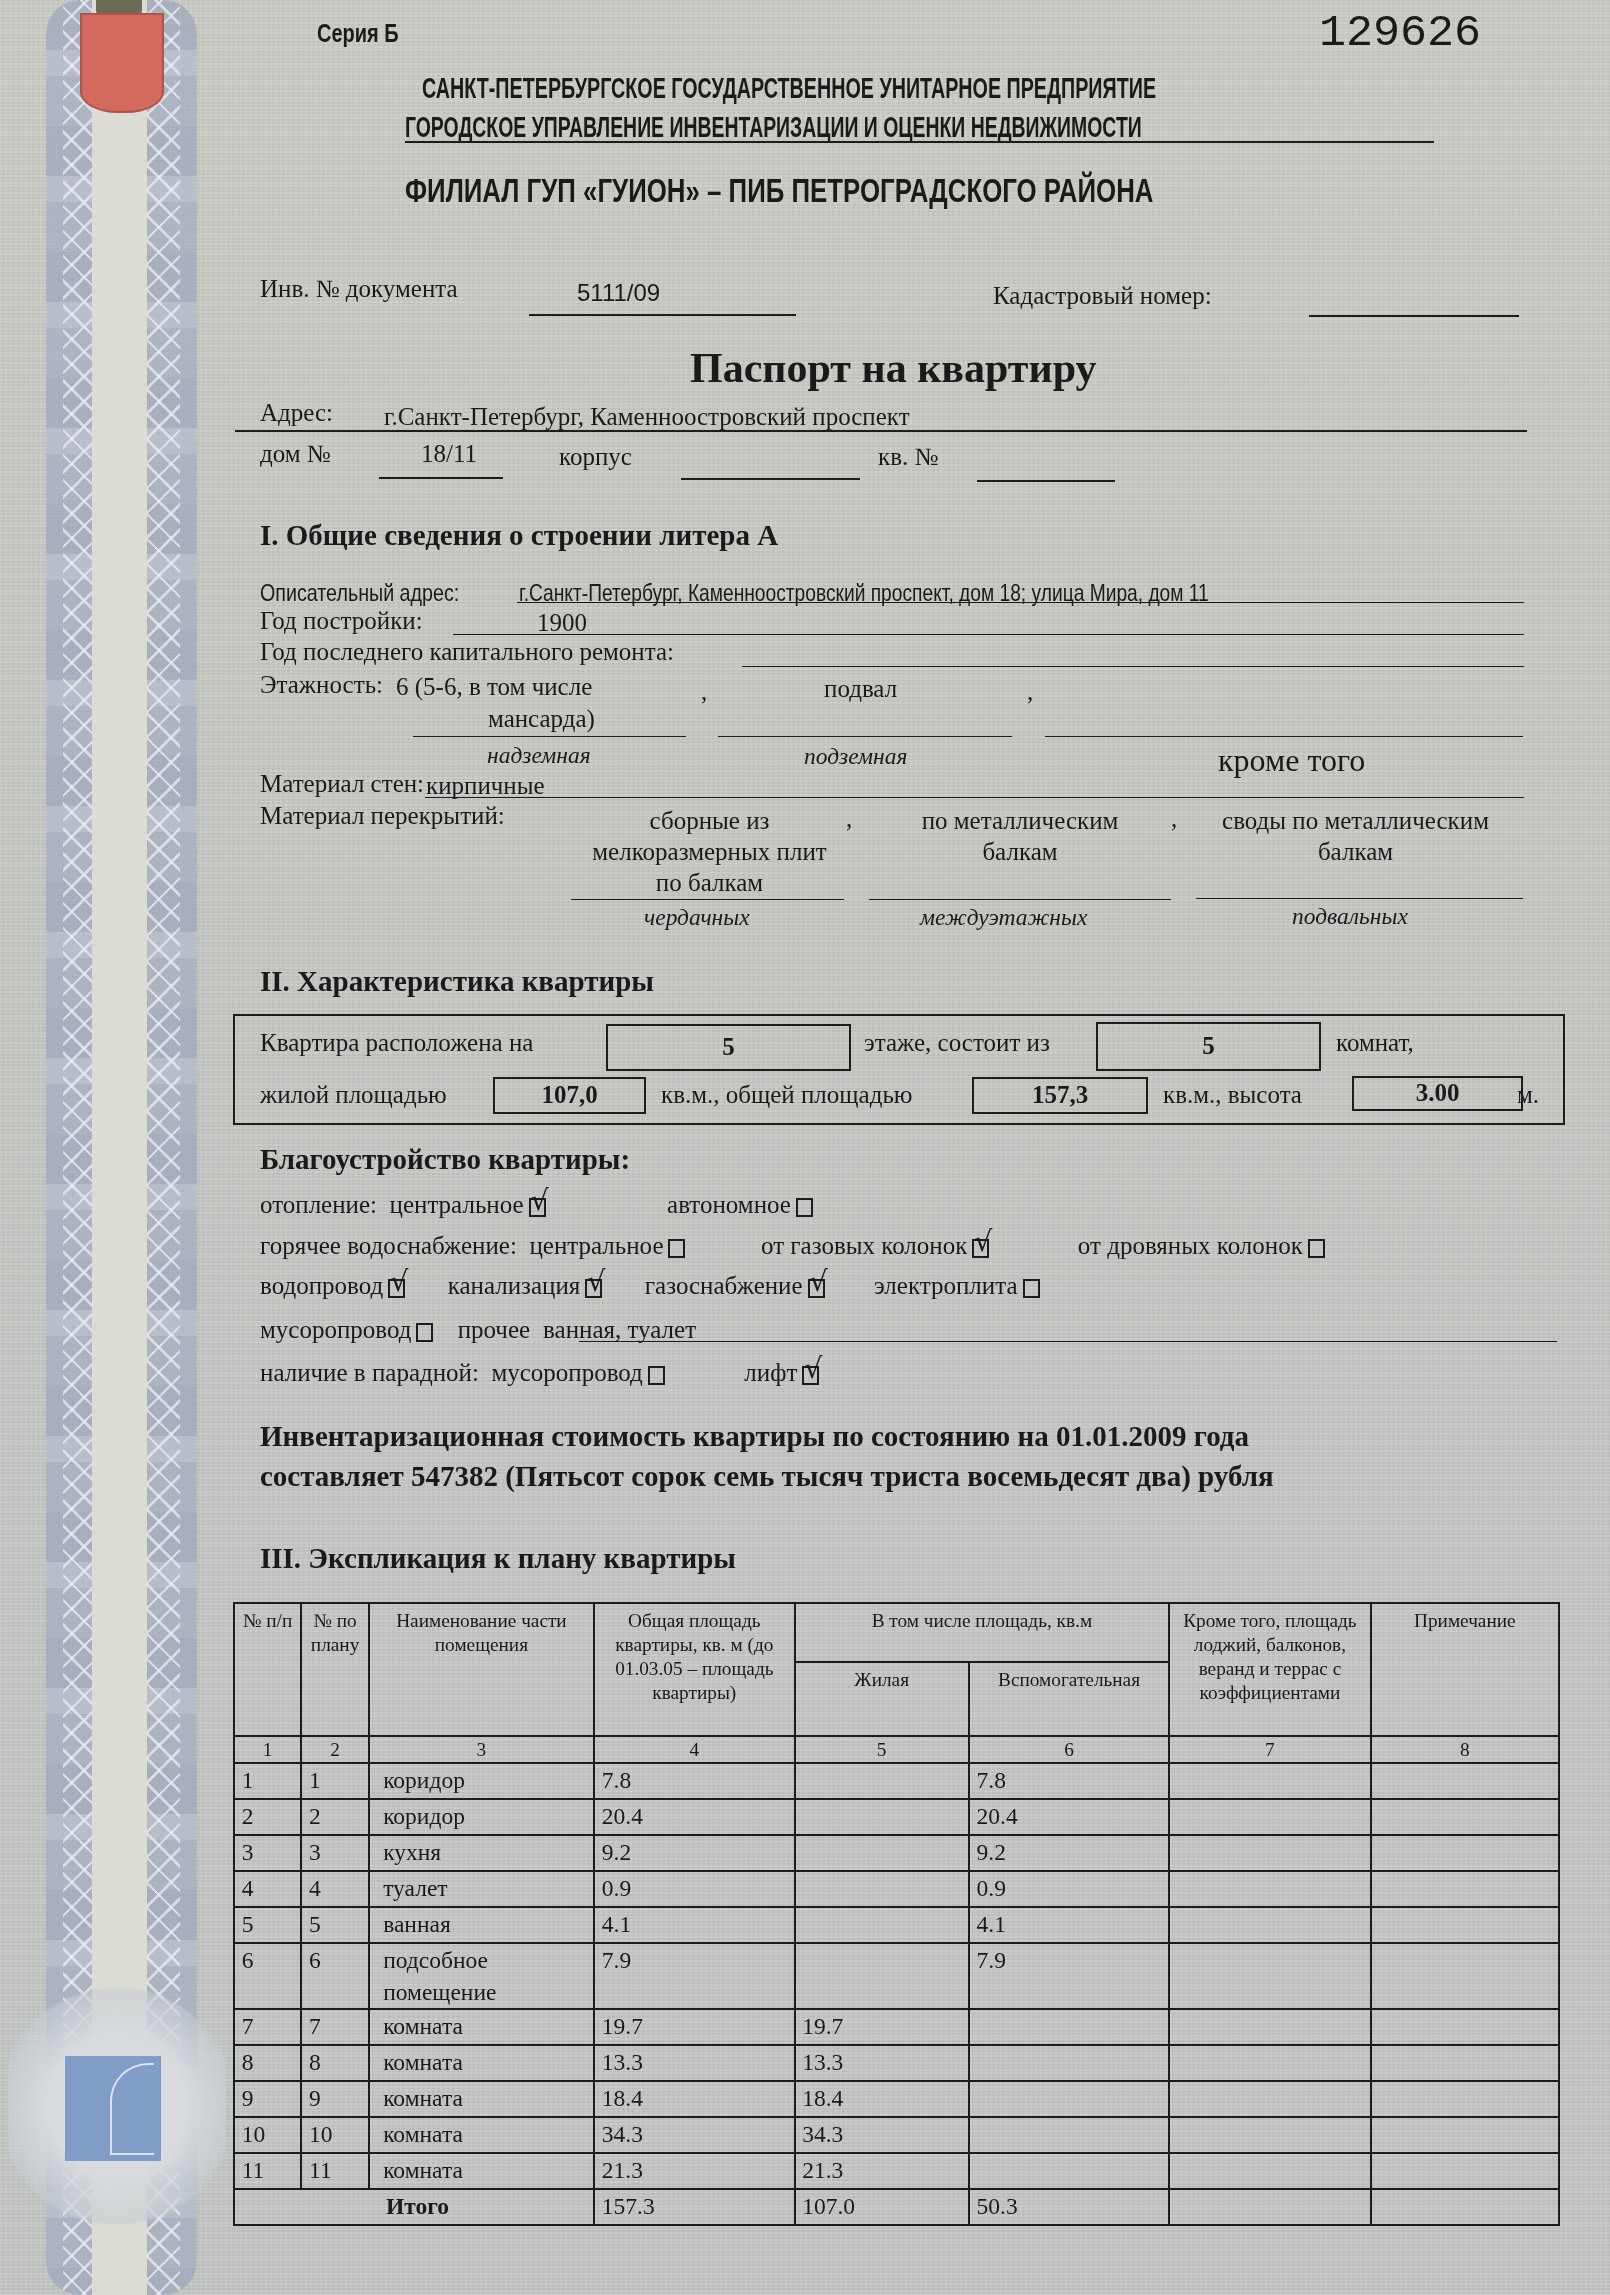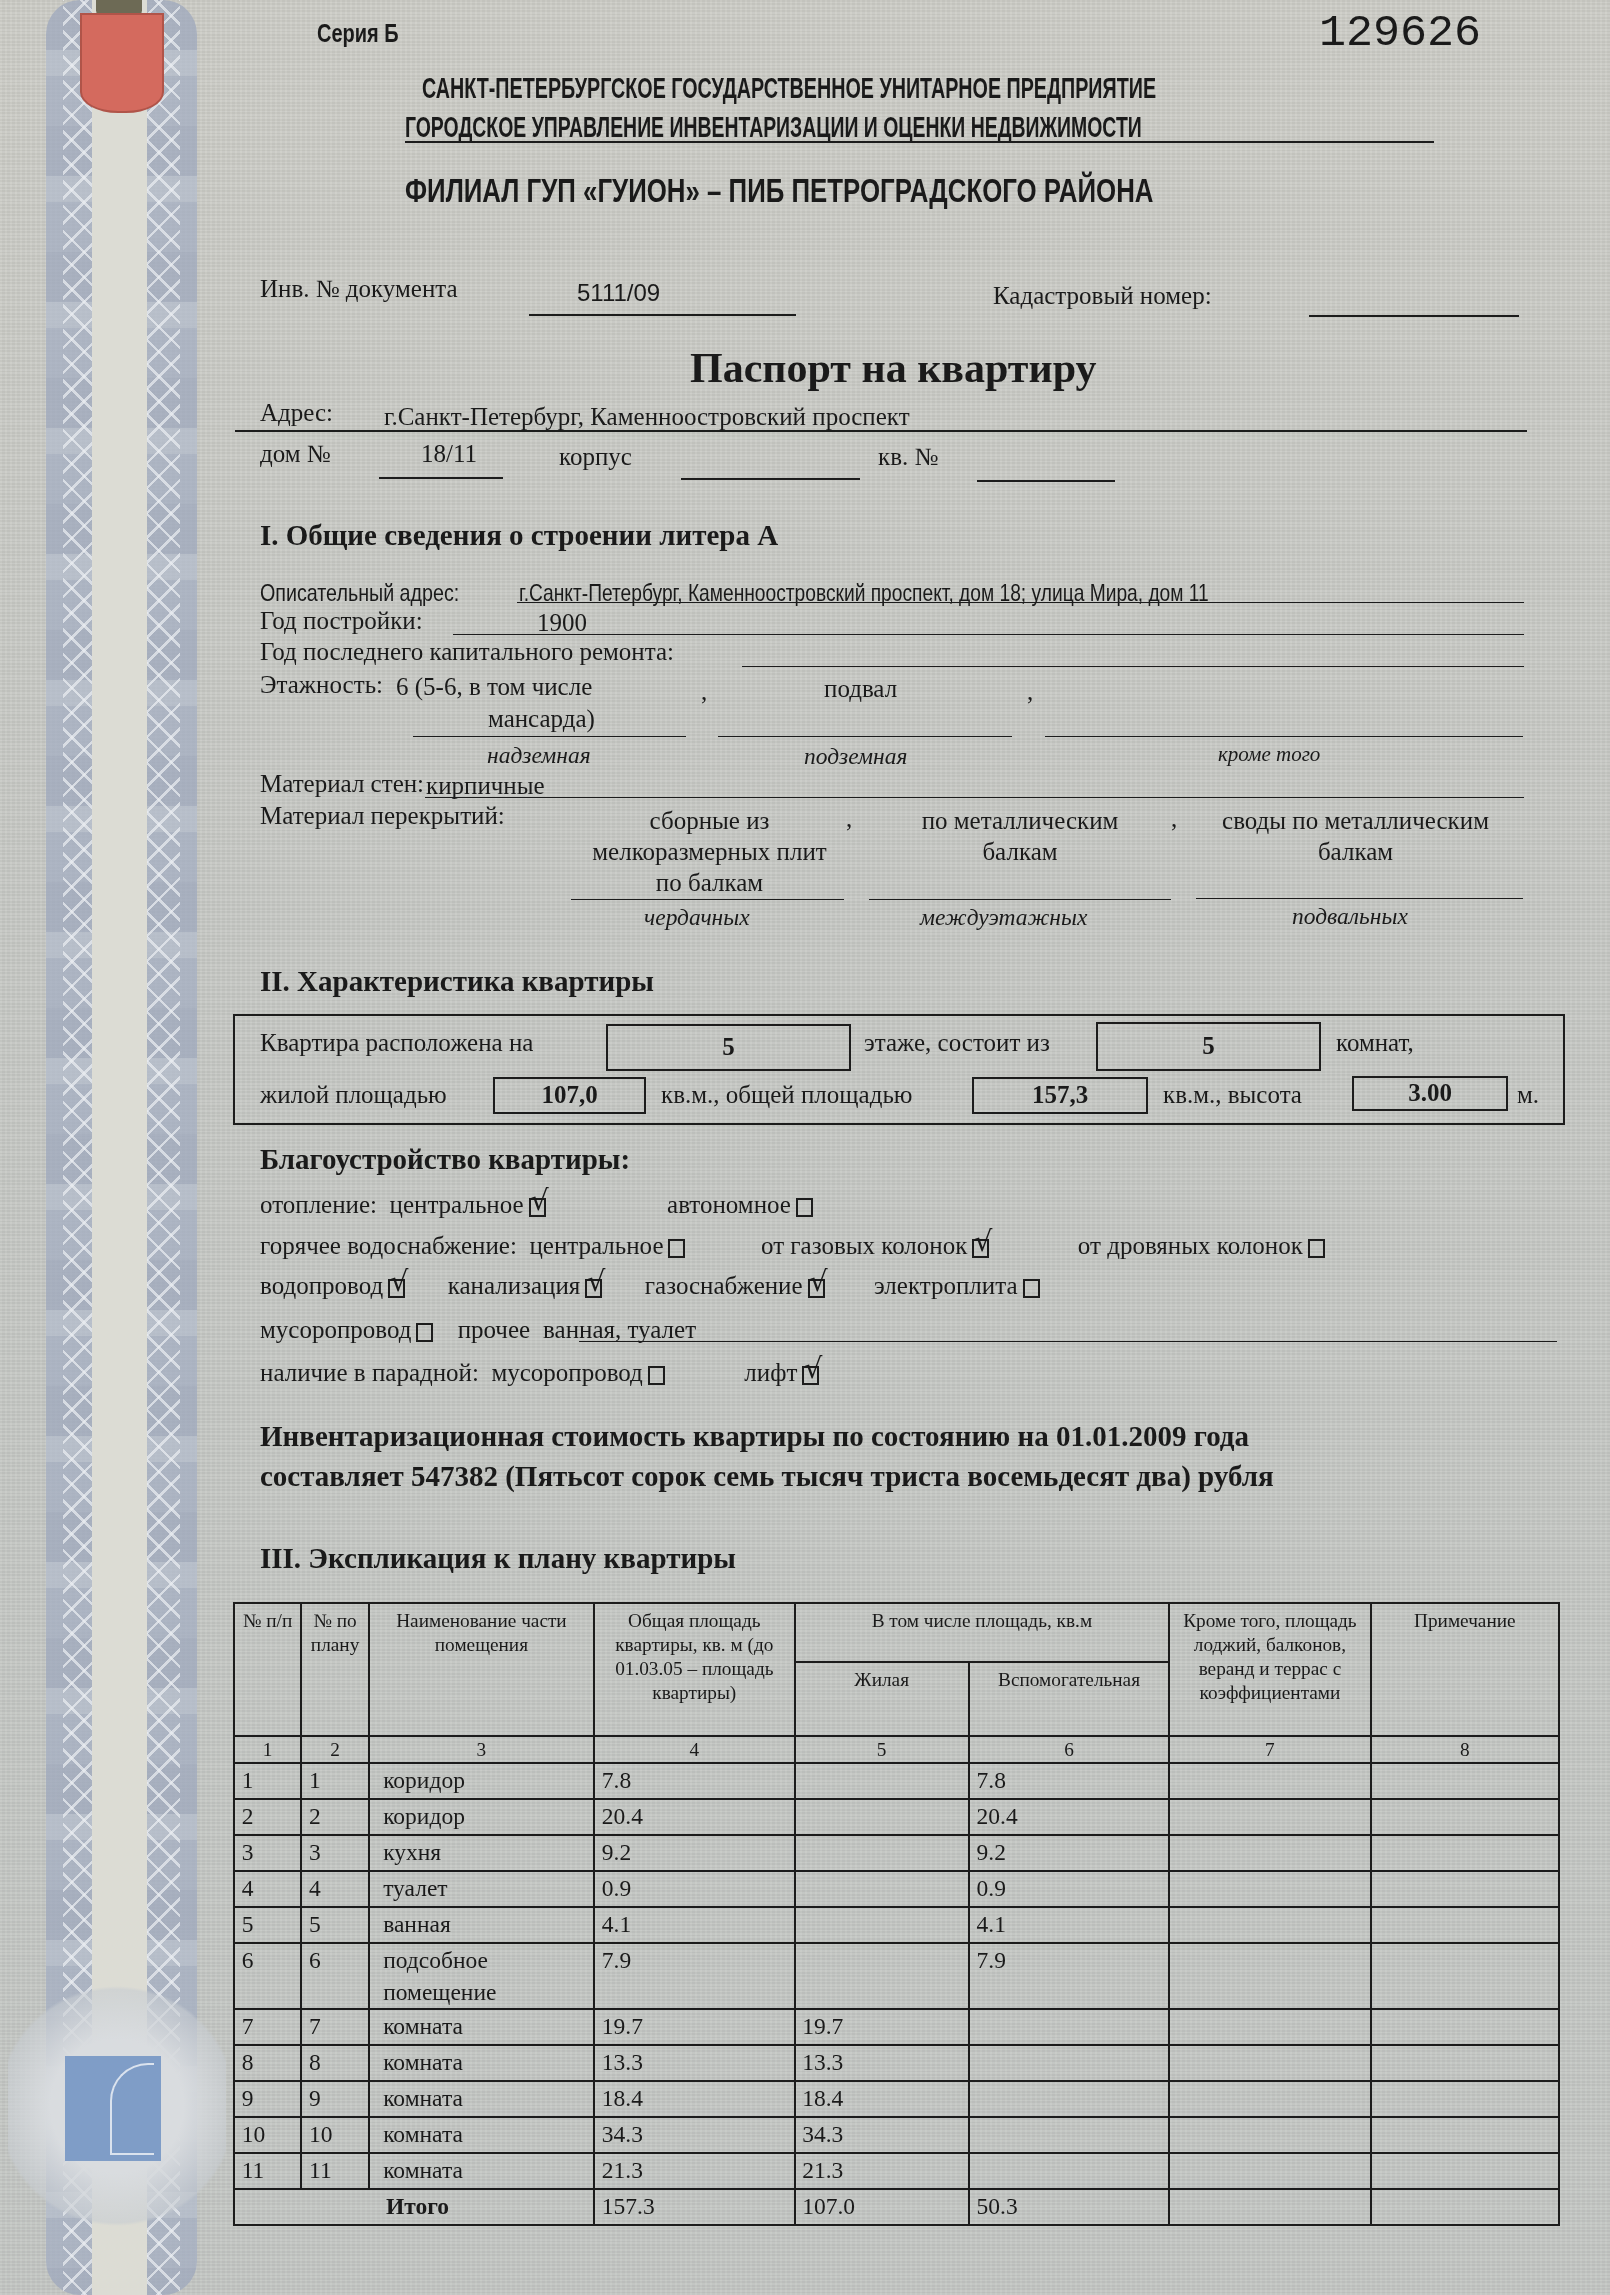--- a/index.html
+++ b/index.html
@@ -112,21 +112,21 @@
 <div class="abs t28" style="left:488px;top:705px;">мансарда)</div>
 <div class="abs t28" style="left:701px;top:678px;">,</div>
 <div class="abs t28" style="left:824px;top:675px;">подвал</div>
 <div class="abs t28" style="left:1027px;top:678px;">,</div>
 <div class="abs" style="left:1045px;top:713px;width:478px;height:23.5px;"></div>
 <div class="line thin" style="left:413px;top:736px;width:273px;"></div>
 <div class="line thin" style="left:718px;top:736px;width:294px;"></div>
 <div class="line thin" style="left:1045px;top:736px;width:478px;"></div>
 <div class="abs" style="left:487px;top:742px;font-size:23.5px;font-style:italic;">надземная</div>
 <div class="abs" style="left:804px;top:743px;font-size:23.5px;font-style:italic;">подземная</div>
-<div class="abs" style="left:1218px;top:742px;font-size:21px;font-style:italic;">кроме того</div>
+<div class="abs" style="left:1218px;top:742px;font-size:32px;">кроме того</div>
 
 <div class="abs t28" style="left:260px;top:770px;">Материал стен:</div>
 <div class="abs t28" style="left:426px;top:772px;">кирпичные</div>
 <div class="line thin" style="left:425px;top:797px;width:1099px;"></div>
 
 <div class="abs t28" style="left:260px;top:802px;">Материал перекрытий:</div>
 <div class="abs t28 center" style="left:571px;top:805px;width:277px;line-height:31px;">
   <div>сборные из</div>
   <div>мелкоразмерных плит</div>
   <div>по балкам</div>
@@ -154,21 +154,21 @@
 <div class="box" style="left:606px;top:1024px;width:245px;height:47px;line-height:42px;">5</div>
 <div class="abs t28" style="left:864px;top:1029px;">этаже, состоит из</div>
 <div class="box" style="left:1096px;top:1022px;width:225px;height:49px;line-height:44px;">5</div>
 <div class="abs t28" style="left:1336px;top:1029px;">комнат,</div>
 
 <div class="abs t28" style="left:260px;top:1081px;">жилой площадью</div>
 <div class="box" style="left:493px;top:1077px;width:153px;height:37px;line-height:32px;">107,0</div>
 <div class="abs t28" style="left:661px;top:1081px;">кв.м., общей площадью</div>
 <div class="box" style="left:972px;top:1077px;width:176px;height:37px;line-height:32px;">157,3</div>
 <div class="abs t28" style="left:1163px;top:1081px;">кв.м., высота</div>
-<div class="box" style="left:1352px;top:1076px;width:156px;height:35px;line-height:30px;">3.00</div>
+<div class="box" style="left:1352px;top:1076px;width:171px;height:35px;line-height:30px;">3.00</div>
 <div class="abs t28" style="left:1517px;top:1081px;">м.</div>
 
 <div class="abs" style="left:260px;top:1143px;font-size:29px;font-weight:bold;">Благоустройство квартиры:</div>
 
 <div class="abs t28" style="left:260px;top:1191px;white-space:nowrap;">
   <span>отопление:</span>&nbsp;
   <span>центральное</span><span class="cb checked"></span>
   <span style="display:inline-block;width:109px;"></span>
   <span>автономное</span><span class="cb"></span>
 </div>

